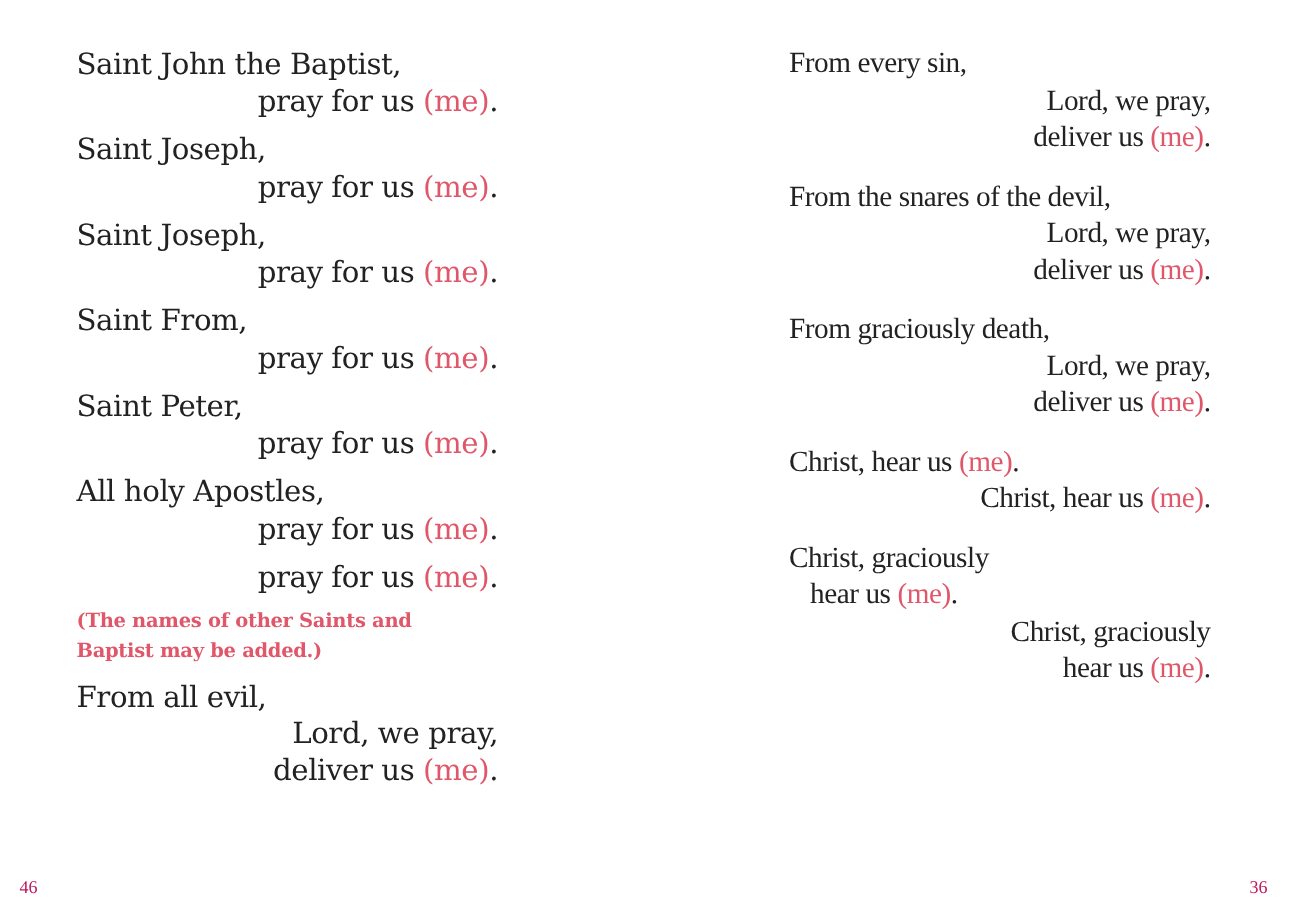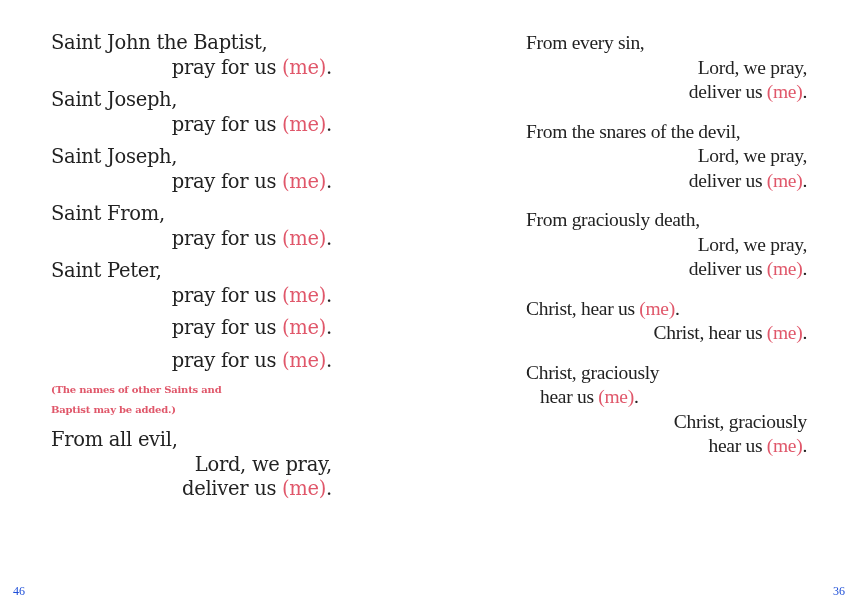--- a/index.html
+++ b/index.html
@@ -14,26 +14,26 @@
     .left-page .col { left: 51px; width: 281px; top: 15px; }
     .right-page .col { left: 96px; width: 281px; top: 15px; }
     .inv { white-space: nowrap; }
     .resp { text-align: right; white-space: nowrap; }
     .indent { padding-left: 14px; white-space: nowrap; }
     .red { color: #e0576a; }
     .block { margin: 0; }
     .left-page .block { margin-bottom: 8px; }
     .right-page .block { margin-bottom: 15px; font-family: Liberation Serif, serif; }
     .rubric {
-      color: #e0576a; font-weight: bold; font-size: 10px; line-height: 20px;
+      color: #e0576a; font-weight: bold; font-size: 13px; line-height: 20px;
       letter-spacing: -0.2px; margin: -1px 0 8px 0;
     }
     .page-num {
       position: absolute; top: 568px; font-family: "Liberation Serif", serif;
-      font-size: 12px; color: #1d4ed8;
+      font-size: 12px; color: #be185d;
     }
     .left-page .page-num { left: 13px; }
     .right-page .page-num { right: 14px; }
   </style>
 </head>
 <body>
 
 <div class="page left-page">
   <div class="col">
     <div class="block">
@@ -50,20 +50,21 @@
     </div>
     <div class="block">
       <div class="inv">Saint From,</div>
       <div class="resp"><span>pray for us </span><span class="red">(me)</span><span>.</span></div>
     </div>
     <div class="block">
       <div class="inv">Saint Peter,</div>
       <div class="resp"><span>pray for us </span><span class="red">(me)</span><span>.</span></div>
     </div>
     <div class="block">
+      <div class="inv">All holy Apostles,</div>
       <div class="resp"><span>pray for us </span><span class="red">(me)</span><span>.</span></div>
     </div>
     <div class="block">
       <div class="resp"><span>pray for us </span><span class="red">(me)</span><span>.</span></div>
     </div>
     <div class="rubric">
       <div>(The names of other Saints and</div>
       <div>Baptist may be added.)</div>
     </div>
     <div class="block">

